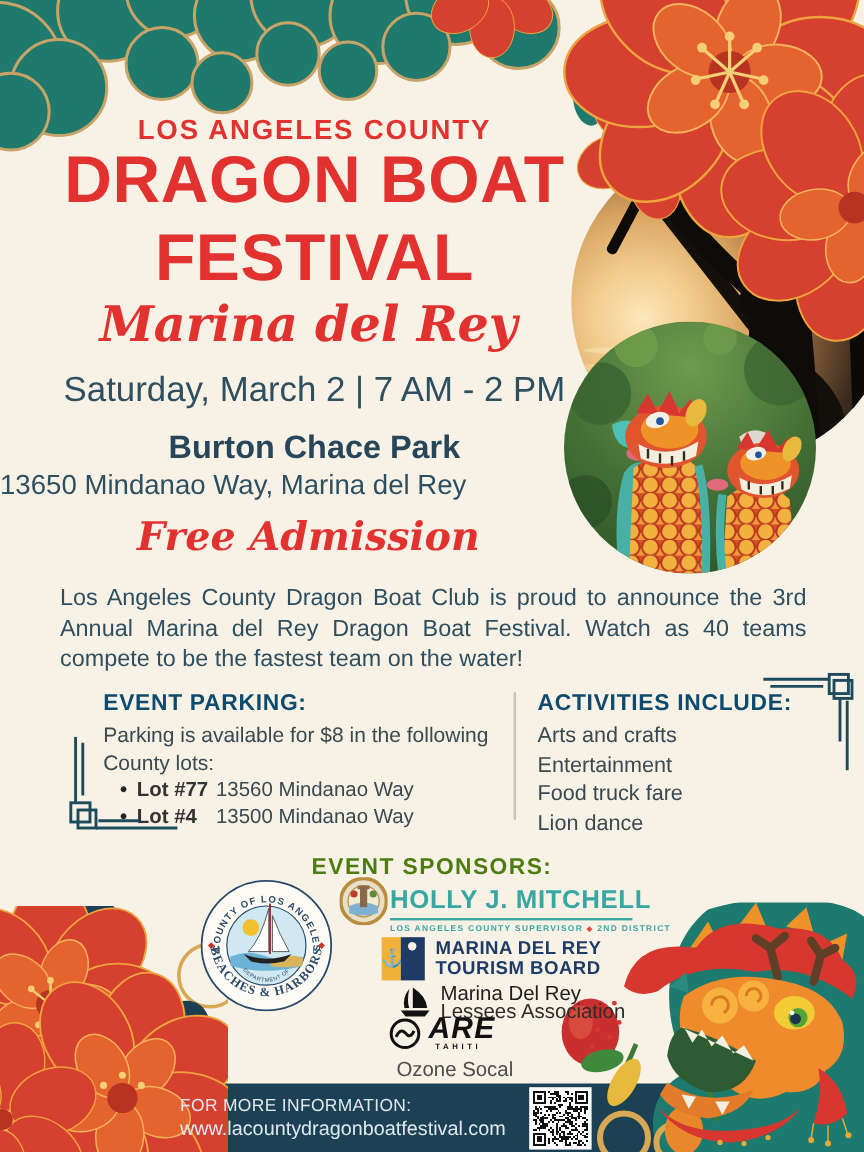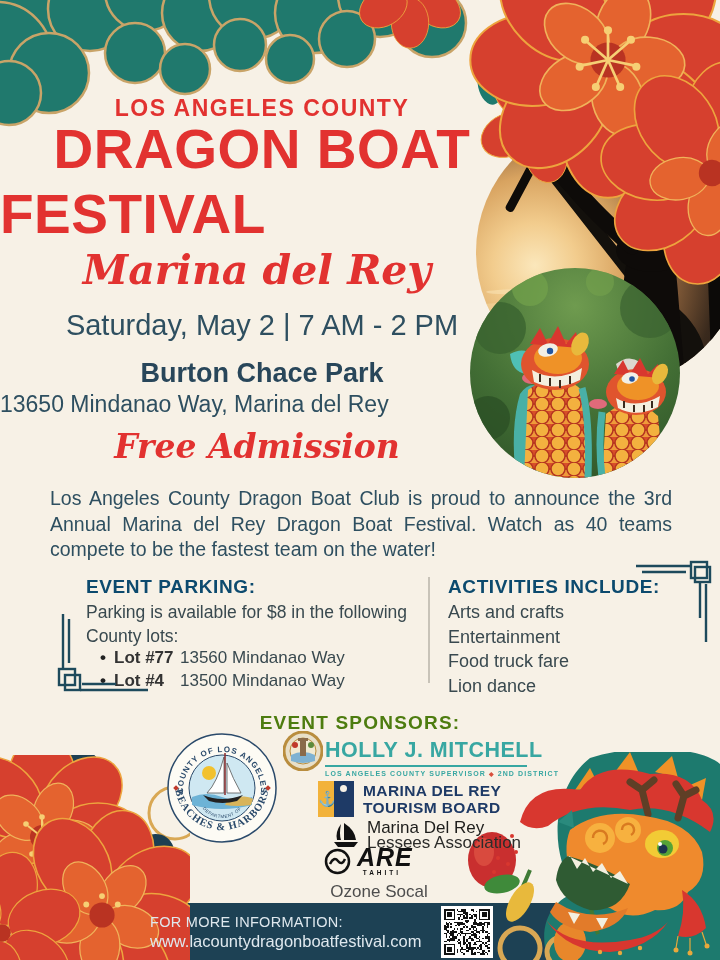--- a/index.html
+++ b/index.html
@@ -6,21 +6,21 @@
   .poster{position:relative;width:720px;height:960px;margin:0 auto;background:#f7f1e6;
           overflow:hidden;font-family:"Liberation Sans",sans-serif;}
   .abs{position:absolute;}
   .z1{z-index:1}.z2{z-index:2}.z3{z-index:3}.z4{z-index:4}.z5{z-index:5}.z6{z-index:6}
 
   
   #eyebrow{top:95px;left:0;width:524px;text-align:center;font-size:23px;font-weight:bold;
            letter-spacing:1.5px;color:#e23230;}
   #title1{top:116px;left:0;width:524px;text-align:center;font-size:55px;line-height:66px;
           font-weight:bold;color:#e23230;letter-spacing:.5px;}
-  #title2{top:181px;left:0;width:524px;text-align:left;font-size:55px;line-height:66px;
+  #title2{top:181px;left:0;width:524px;text-align:center;font-size:55px;line-height:66px;
           font-weight:bold;color:#e23230;letter-spacing:.5px;}
   #script-loc{top:246px;left:0;width:514px;text-align:center;font-size:41px;
           font-family:"DejaVu Serif",serif;font-style:italic;font-weight:bold;color:#e23230;}
   #datetime{top:309px;left:0;width:524px;text-align:center;font-size:29px;color:#2e4f60;}
   #venue{top:358px;left:0;width:524px;text-align:center;font-size:27px;font-weight:bold;color:#28465a;}
   #address{top:391px;left:0;width:524px;text-align:left;font-size:23px;color:#2e4f60;}
   #admission{top:427px;left:0;width:514px;text-align:center;font-size:33px;
           font-family:"DejaVu Serif",serif;font-style:italic;font-weight:bold;color:#e23230;}
   #description{top:486px;left:50px;width:622px;font-size:19.5px;line-height:25.5px;
           color:#2e4f60;text-align:justify;}
@@ -271,21 +271,21 @@
       <circle cx="162" cy="111" r="2.8" fill="#2255a0"></circle>
       <ellipse cx="190" cy="106" rx="7" ry="11" fill="#e8b93c" transform="rotate(28 190 106)"></ellipse>
       <ellipse cx="128" cy="136" rx="9" ry="5" fill="#e06a7a"></ellipse>
     </g>
   </svg>
 
   <div class="abs z5" id="eyebrow">LOS ANGELES COUNTY</div>
   <div class="abs z5" id="title1">DRAGON BOAT</div>
   <div class="abs z5" id="title2">FESTIVAL</div>
   <div class="abs z5" id="script-loc">Marina del Rey</div>
-  <div class="abs z5" id="datetime">Saturday, May 2 | 7 AM - 2 PM</div>
+  <div class="abs z5" id="datetime">Saturday, March 2 | 7 AM - 2 PM</div>
   <div class="abs z5" id="venue">Burton Chace Park</div>
   <div class="abs z5" id="address">13650 Mindanao Way, Marina del Rey</div>
   <div class="abs z5" id="admission">Free Admission</div>
   <div class="abs z5" id="description">Los Angeles County Dragon Boat Club is proud to announce the 3rd Annual Marina del Rey Dragon Boat Festival. Watch as 40 teams compete to be the fastest team on the water!</div>
 
   <div class="abs z5 col-heading" id="parking-head">EVENT PARKING:</div>
   <div class="abs z5" id="parking-intro">Parking is available for $8 in the following County lots:</div>
   <div class="abs z5" id="parking-lots">
     <div class="lot-row">
       <span class="lot-bullet">•</span>

